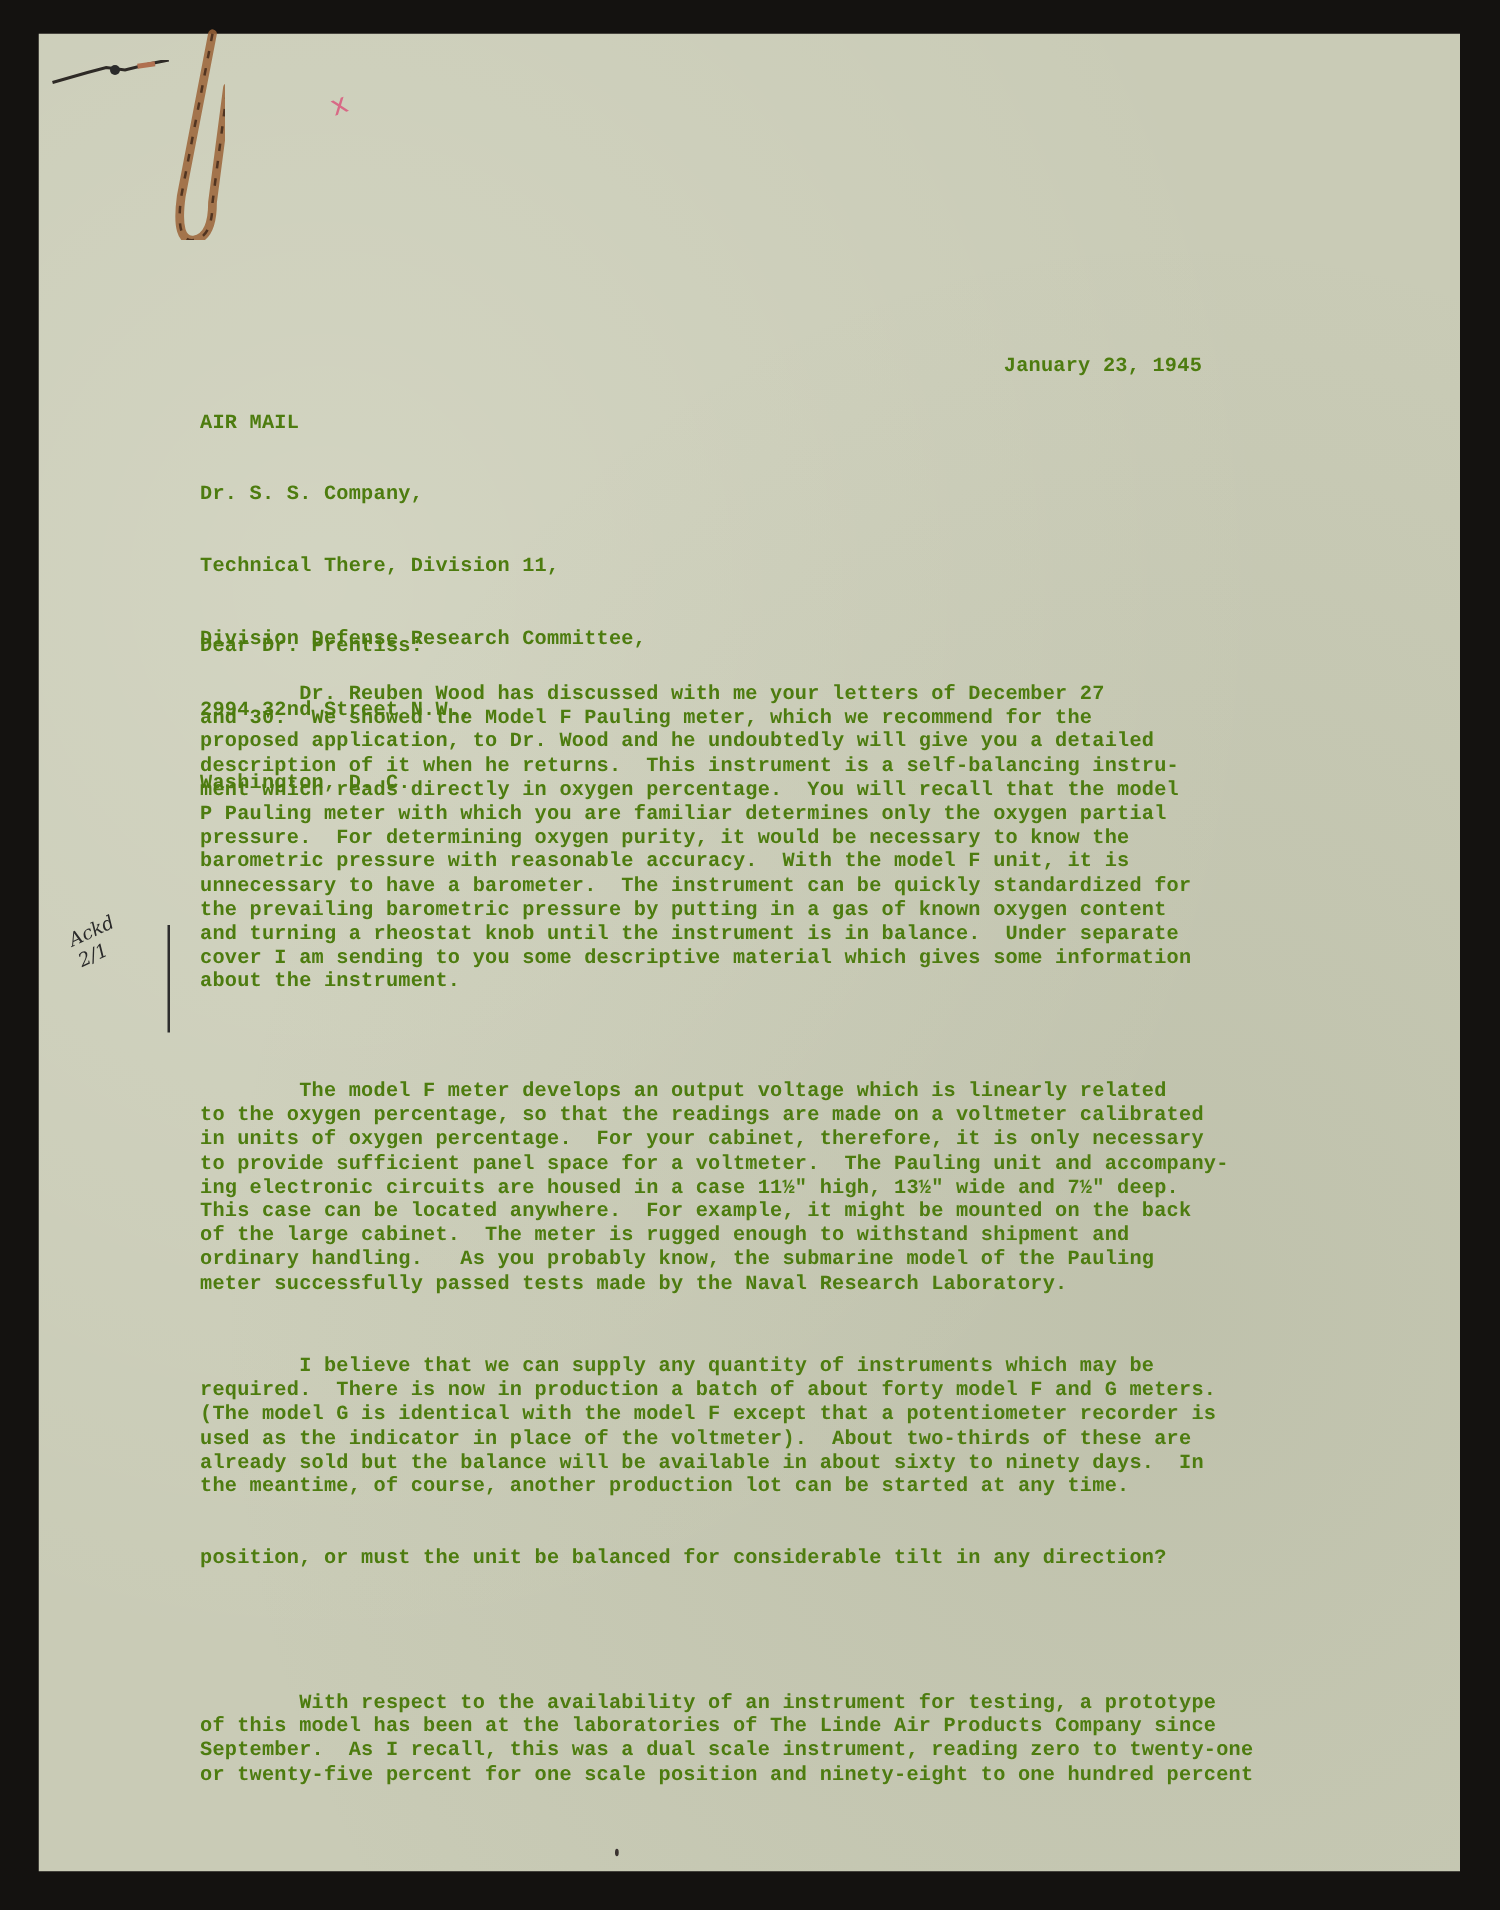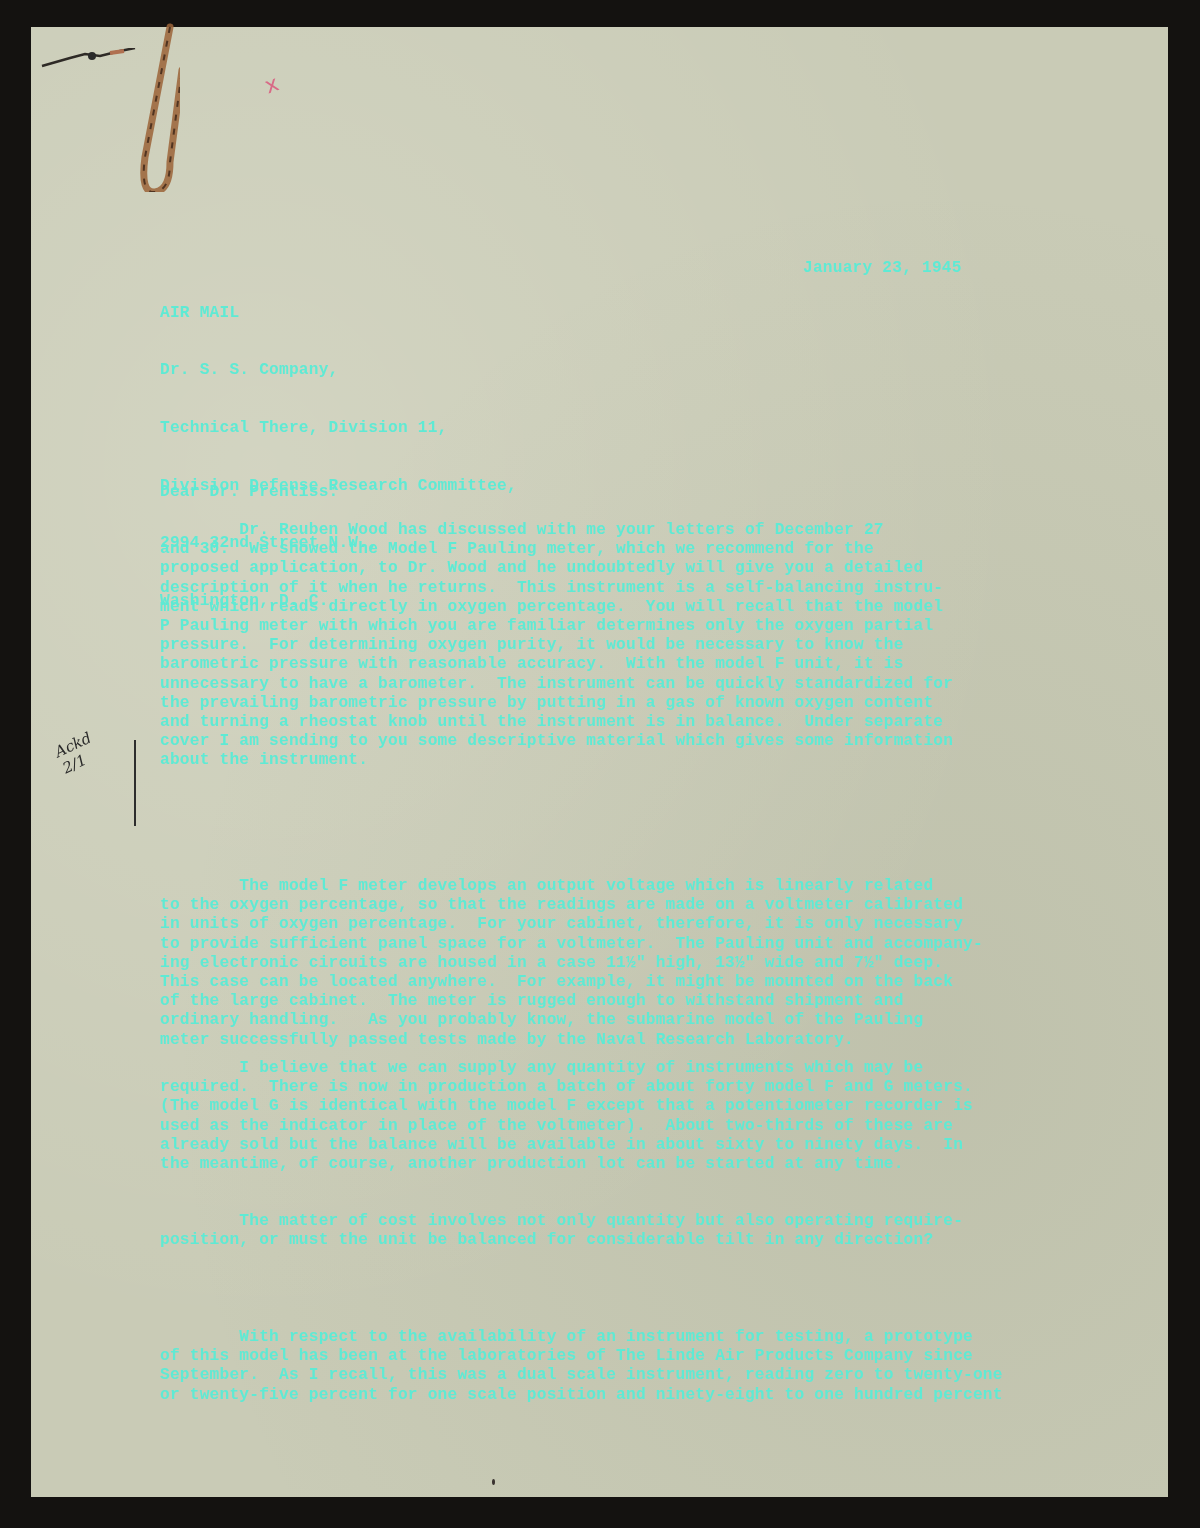--- a/index.html
+++ b/index.html
@@ -8,30 +8,30 @@
   }
   .paper {
     position:absolute; left:31px; top:27px; width:1137px; height:1470px;
     background:#c9cbb6;
     background-image:
       radial-gradient(ellipse at 20% 30%, rgba(255,255,245,0.18), transparent 60%),
       radial-gradient(ellipse at 80% 70%, rgba(120,125,100,0.12), transparent 60%);
   }
   .tw {
     font-family:"Liberation Mono","DejaVu Sans Mono",monospace;
-    color:#5eead4; font-size:16.2px; font-weight:bold; letter-spacing:0.2px;
-    white-space:pre; position:absolute; line-height:19.2px;
+    color:#4d7c0f; font-size:16.2px; font-weight:bold; letter-spacing:0.2px;
+    white-space:pre; position:absolute; line-height:19.2px;margin-top:25px;
   }
   .date { left:803px; top:259px; }
   .airmail { left:160px; top:304px; }
   .addr { left:160px; top:323px; }
   .salutation { left:160px; top:483px; }
   .para { left:160px; }
   .p1 { top:521px; }
-  .p2 { top:877px; }
+  .p2 { top:839px; }
   .p3 { top:1059px; }
   .p4 { top:1212px; }
   .p5 { top:1328px; }
   .clip {
     position:absolute; left:130px; top:2px; width:50px; height:190px;
   }
   .pinkmark { position:absolute; left:265px; top:72px; color:#d86a86; font-family:"DejaVu Sans",sans-serif; font-size:22px; transform:rotate(-20deg); }
   .margin-note { position:absolute; left:58px; top:735px; font-family:"DejaVu Serif",serif; font-style:italic; color:#2a2a2a; font-size:15px; line-height:18px; transform:rotate(-25deg); }
   .margin-line { position:absolute; left:134px; top:740px; width:2px; height:86px; background:#2d2d2d; }
   .tear { position:absolute; left:40px; top:48px; width:100px; height:20px; }
@@ -64,21 +64,21 @@
   <div>Division Defense Research Committee,</div>
   <div>2994 32nd Street N.W.,</div>
   <div>Washington, D. C.</div>
 </div>
 
 <div class="tw salutation">Dear Dr. Prentiss:</div>
 
 <div class="tw para p1"><div>        Dr. Reuben Wood has discussed with me your letters of December 27</div><div>and 30.  We showed the Model F Pauling meter, which we recommend for the</div><div>proposed application, to Dr. Wood and he undoubtedly will give you a detailed</div><div>description of it when he returns.  This instrument is a self-balancing instru-</div><div>ment which reads directly in oxygen percentage.  You will recall that the model</div><div>P Pauling meter with which you are familiar determines only the oxygen partial</div><div>pressure.  For determining oxygen purity, it would be necessary to know the</div><div>barometric pressure with reasonable accuracy.  With the model F unit, it is</div><div>unnecessary to have a barometer.  The instrument can be quickly standardized for</div><div>the prevailing barometric pressure by putting in a gas of known oxygen content</div><div>and turning a rheostat knob until the instrument is in balance.  Under separate</div><div>cover I am sending to you some descriptive material which gives some information</div><div>about the instrument.</div></div>
 <div class="tw para p2"><div>        The model F meter develops an output voltage which is linearly related</div><div>to the oxygen percentage, so that the readings are made on a voltmeter calibrated</div><div>in units of oxygen percentage.  For your cabinet, therefore, it is only necessary</div><div>to provide sufficient panel space for a voltmeter.  The Pauling unit and accompany-</div><div>ing electronic circuits are housed in a case 11½" high, 13½" wide and 7½" deep.</div><div>This case can be located anywhere.  For example, it might be mounted on the back</div><div>of the large cabinet.  The meter is rugged enough to withstand shipment and</div><div>ordinary handling.   As you probably know, the submarine model of the Pauling</div><div>meter successfully passed tests made by the Naval Research Laboratory.</div></div>
 <div class="tw para p3"><div>        I believe that we can supply any quantity of instruments which may be</div><div>required.  There is now in production a batch of about forty model F and G meters.</div><div>(The model G is identical with the model F except that a potentiometer recorder is</div><div>used as the indicator in place of the voltmeter).  About two-thirds of these are</div><div>already sold but the balance will be available in about sixty to ninety days.  In</div><div>the meantime, of course, another production lot can be started at any time.</div></div>
-<div class="tw para p4"><div>        The matter of cost involves not only quantity but also operating require-</div><div>position, or must the unit be balanced for considerable tilt in any direction?</div></div>
+<div class="tw para p4"><div>position, or must the unit be balanced for considerable tilt in any direction?</div></div>
 <div class="tw para p5"><div>        With respect to the availability of an instrument for testing, a prototype</div><div>of this model has been at the laboratories of The Linde Air Products Company since</div><div>September.  As I recall, this was a dual scale instrument, reading zero to twenty-one</div><div>or twenty-five percent for one scale position and ninety-eight to one hundred percent</div></div>
 
 <div class="margin-note">
   <div>Ackd</div>
   <div>2/1</div>
 </div>
 <div class="margin-line"></div>
 
 <div class="speck" style="left:492px;top:1479px;"></div>
 

